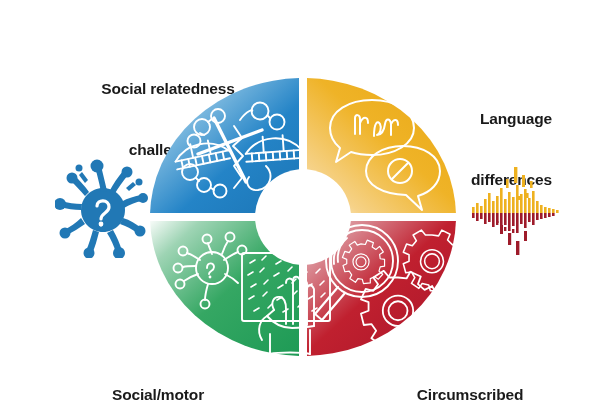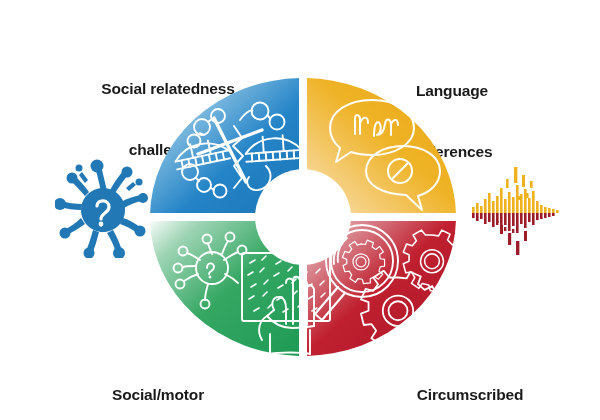--- a/index.html
+++ b/index.html
@@ -30,21 +30,21 @@
     color: #1a1a1a;
     white-space: pre;
     letter-spacing: -0.15px;
   }
   .label .l1 { display: block; }
   .label .l2 { display: block; }
 
   #label-social   { left: 58px;  top: 38px;  width: 220px; text-align: center; }
   #label-social .l2 { text-align: center; }
 
-  #label-language { left: 352px; top: 40px;  width: 200px; text-align: center; }
+  #label-language { left: 352px; top: 68px;  width: 200px; text-align: right; }
 
   #label-sensory  { left: 48px;  top: 344px; width: 220px; text-align: center; }
 
   #label-circum   { left: 360px; top: 344px; width: 220px; text-align: center; }
 
   
   #wheel {
     position: absolute;
     left: 150px;
     top: 78px;

